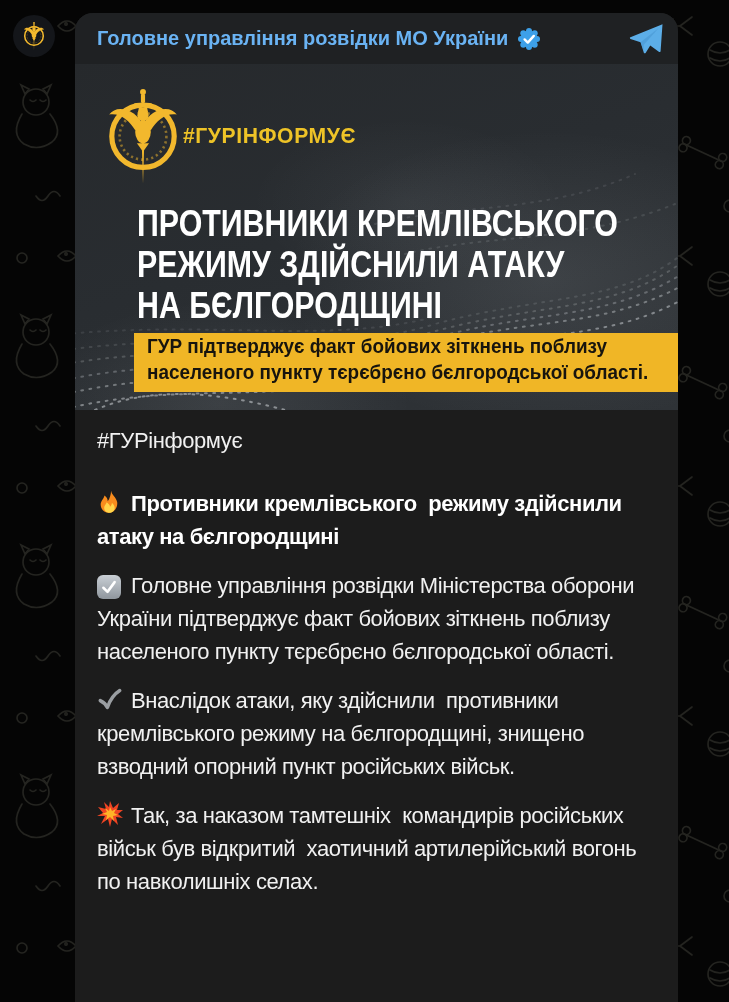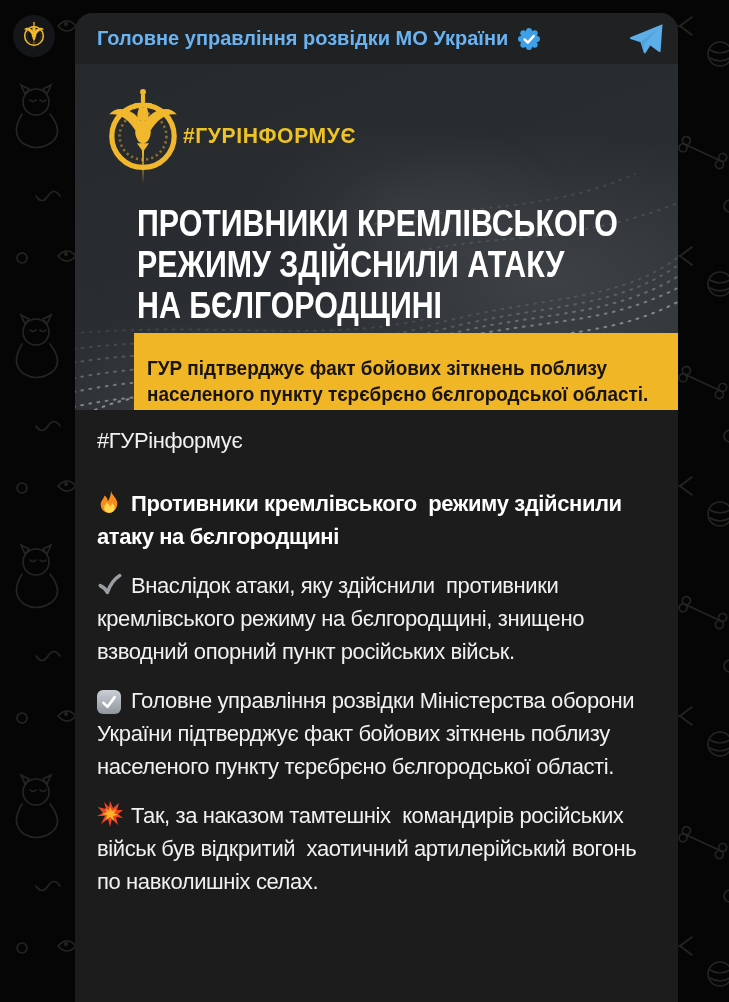--- a/index.html
+++ b/index.html
@@ -44,21 +44,21 @@
   .img-hashtag{
     position:absolute;left:108px;top:59px;color:#eec327;font-size:22px;font-weight:700;
     letter-spacing:.6px;transform:scaleX(.96);transform-origin:left top;white-space:pre;
   }
   .img-title{
     position:absolute;left:62px;top:139px;color:#fff;font-size:37px;font-weight:700;
     line-height:41px;white-space:pre;transform:scaleX(.82);transform-origin:left top;
   }
   .img-banner{
     position:absolute;left:59px;right:0;top:269px;background:#f0b626;
-    padding:22px 13px 7px;box-sizing:border-box;
+    padding:0 13px 7px;box-sizing:border-box;
   }
   .img-banner .txt{
     display:block;color:#17140e;font-size:21px;font-weight:700;line-height:26px;
     white-space:pre;transform:scaleX(.9);transform-origin:left top;
   }
 
   .caption{
     padding:14px 20px 0 22px;color:#f1f1f1;font-size:22px;line-height:33px;
     letter-spacing:-0.4px;flex:1 1 auto;
   }
@@ -198,27 +198,27 @@
   </div>
 
   <div class="caption">
     <p class="hashtag-line">#ГУРінформує</p>
 
     <p class="bold"><span class="emoji"><svg viewBox="0 0 24 24">
             <path fill="#f78c1e" d="M13 1.5 C13.6 5.5 17.8 7.6 18.6 12 C19.4 16.8 16.2 21.3 11.9 21.9 C7.3 22.5 3.4 19 3.4 14.4 C3.4 10.9 6.2 9.2 6.9 5.9 C8.9 7.3 9.9 9 9.9 11.2 C11.7 9 12.9 5 13 1.5 Z"></path>
             <path fill="#ffd54a" d="M11.3 21.9 C8.6 21.9 6.6 19.9 6.6 17.4 C6.6 15.1 8.3 14.3 9 12.3 C10.2 13.4 12 14.6 12 16.4 C13.2 15.5 13.8 14.2 13.7 12.6 C15.5 14 16.4 15.8 16.3 17.7 C16.2 20.1 14 21.9 11.3 21.9 Z"></path>
           </svg></span><span>Противники кремлівського  режиму здійснили атаку на бєлгородщині</span></p>
 
+    <p><span class="chk-box"><svg viewBox="0 0 24 24">
+            <polyline points="4.5,13 10,18.5 19.5,5.5" fill="none" stroke="#fff" stroke-width="3.4" stroke-linecap="round" stroke-linejoin="round"></polyline>
+          </svg></span><span>Головне управління розвідки Міністерства оборони України підтверджує факт бойових зіткнень поблизу населеного пункту тєрєбрєно бєлгородської області.</span></p>
+
     <p><span class="emoji"><svg viewBox="0 0 24 24">
             <path d="M3 13.5 C6 15 8.6 17.6 9.6 19.8 C12 12.8 16.5 7 21 4.2" fill="none" stroke="#9a9ea2" stroke-width="3.2" stroke-linecap="round" stroke-linejoin="round"></path>
           </svg></span><span>Внаслідок атаки, яку здійснили  противники кремлівського режиму на бєлгородщині, знищено взводний опорний пункт російських військ.</span></p>
-
-    <p><span class="chk-box"><svg viewBox="0 0 24 24">
-            <polyline points="4.5,13 10,18.5 19.5,5.5" fill="none" stroke="#fff" stroke-width="3.4" stroke-linecap="round" stroke-linejoin="round"></polyline>
-          </svg></span><span>Головне управління розвідки Міністерства оборони України підтверджує факт бойових зіткнень поблизу населеного пункту тєрєбрєно бєлгородської області.</span></p>
 
 
     <p><span class="emoji"><svg viewBox="0 0 26 26">
             <polygon fill="#ef4423" points="13,0 16,7 22,2 20,9 26,9 21,13 26,17 19,16 21,24 15,18 13,26 11,18 4,23 8,15 0,15 6,12 1,6 9,8 7,1 12,6"></polygon>
             <polygon fill="#ffb327" points="13,6 15,10 19,8 17,12 21,14 16,15 17,20 13,16 9,19 10,14 5,13 10,11 8,7 12,10"></polygon>
           </svg></span><span>Так, за наказом тамтешніх  командирів російських військ був відкритий  хаотичний артилерійський вогонь по навколишніх селах.</span></p>
   </div>
 
 </div>
 

